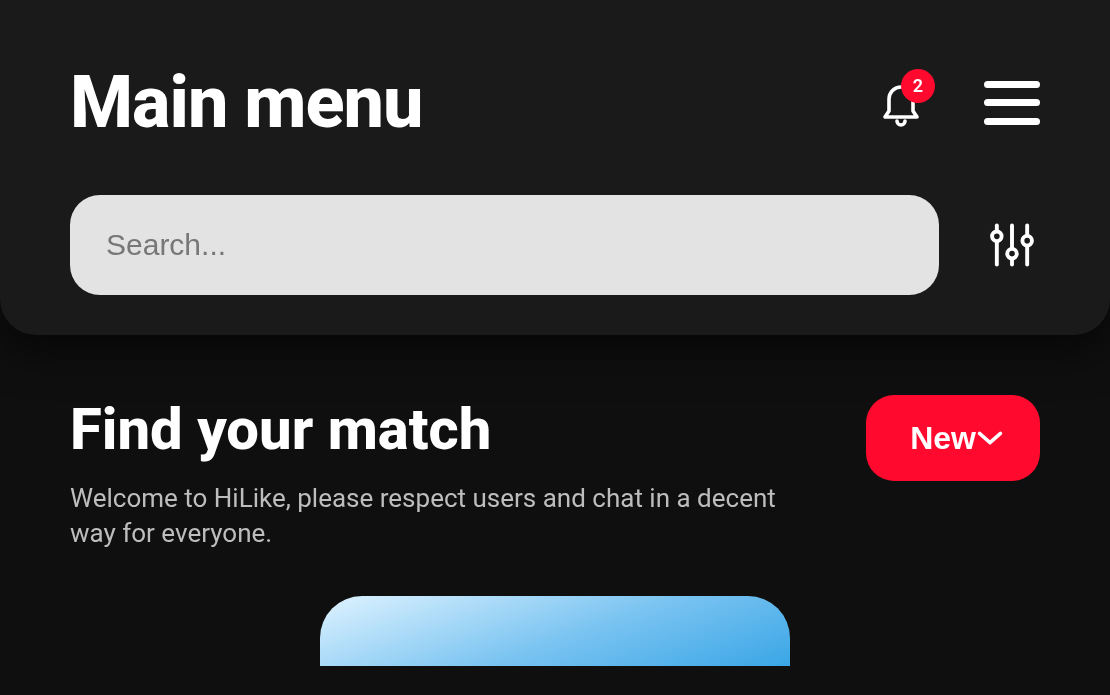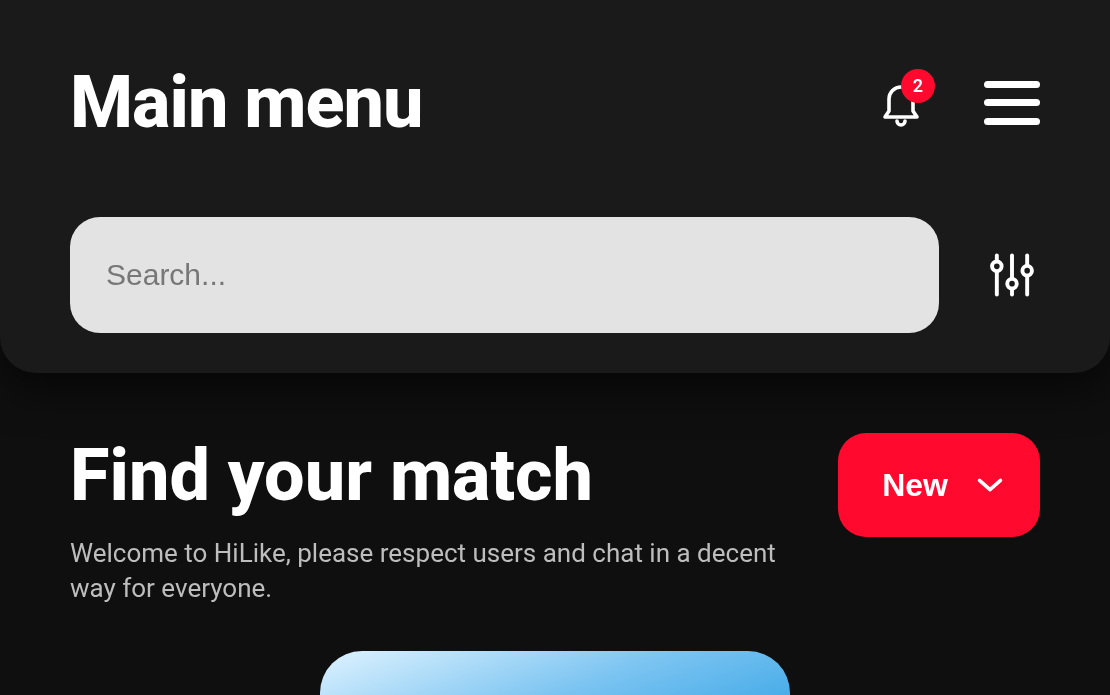--- a/index.html
+++ b/index.html
@@ -16,21 +16,21 @@
     background: #1a1a1a;
     border-radius: 0 0 36px 36px;
     padding: 60px 70px 40px 70px;
     box-shadow: 0 18px 40px rgba(0,0,0,0.55);
   }
 
   .header-row {
     display: flex;
     align-items: center;
     justify-content: space-between;
-    margin-bottom: 72px;
+    margin-bottom: 50px;
   }
 
   .title {
     font-size: 72px;
     font-weight: 800;
     letter-spacing: -1px;
     color: #ffffff;
   }
 
   .header-icons {
@@ -82,21 +82,21 @@
   }
 
   .search-row {
     display: flex;
     align-items: center;
     gap: 45px;
   }
 
   .search-input {
     flex: 1;
-    height: 116px;
+    height: 100px;
     border-radius: 30px;
     border: none;
     background: #e3e3e3;
     color: #333;
     font-size: 30px;
     padding: 0 36px;
     outline: none;
   }
   .search-input::placeholder {
     color: #777;
@@ -120,45 +120,44 @@
     justify-content: space-between;
     align-items: flex-start;
     gap: 40px;
   }
 
   .section-text {
     max-width: 720px;
   }
 
   .section-title {
-    font-size: 72px;
+    font-size: 58px;
     font-weight: 800;
     color: #ffffff;
     margin-bottom: 18px;
   }
 
   .section-sub {
     font-size: 26px;
     line-height: 1.35;
     color: #bdbdbd;
     font-weight: 400;
   }
 
   .new-btn {
     background: #ff0a2e;
     color: #fff;
     border: none;
     border-radius: 28px;
-    height: 104px;
+    height: 86px;
     padding: 0 36px 0 44px;
     font-size: 32px;
     font-weight: 700;
     display: flex;
     align-items: center;
-    gap: 28px;
     cursor: pointer;
     flex-shrink: 0;
   }
 
   .card-teaser {
     margin: 45px auto 0 auto;
     width: 470px;
     height: 70px;
     background: linear-gradient(160deg,#dff3ff 0%, #79c3f1 55%, #3aa6e6 100%);
     border-radius: 42px 42px 0 0;

